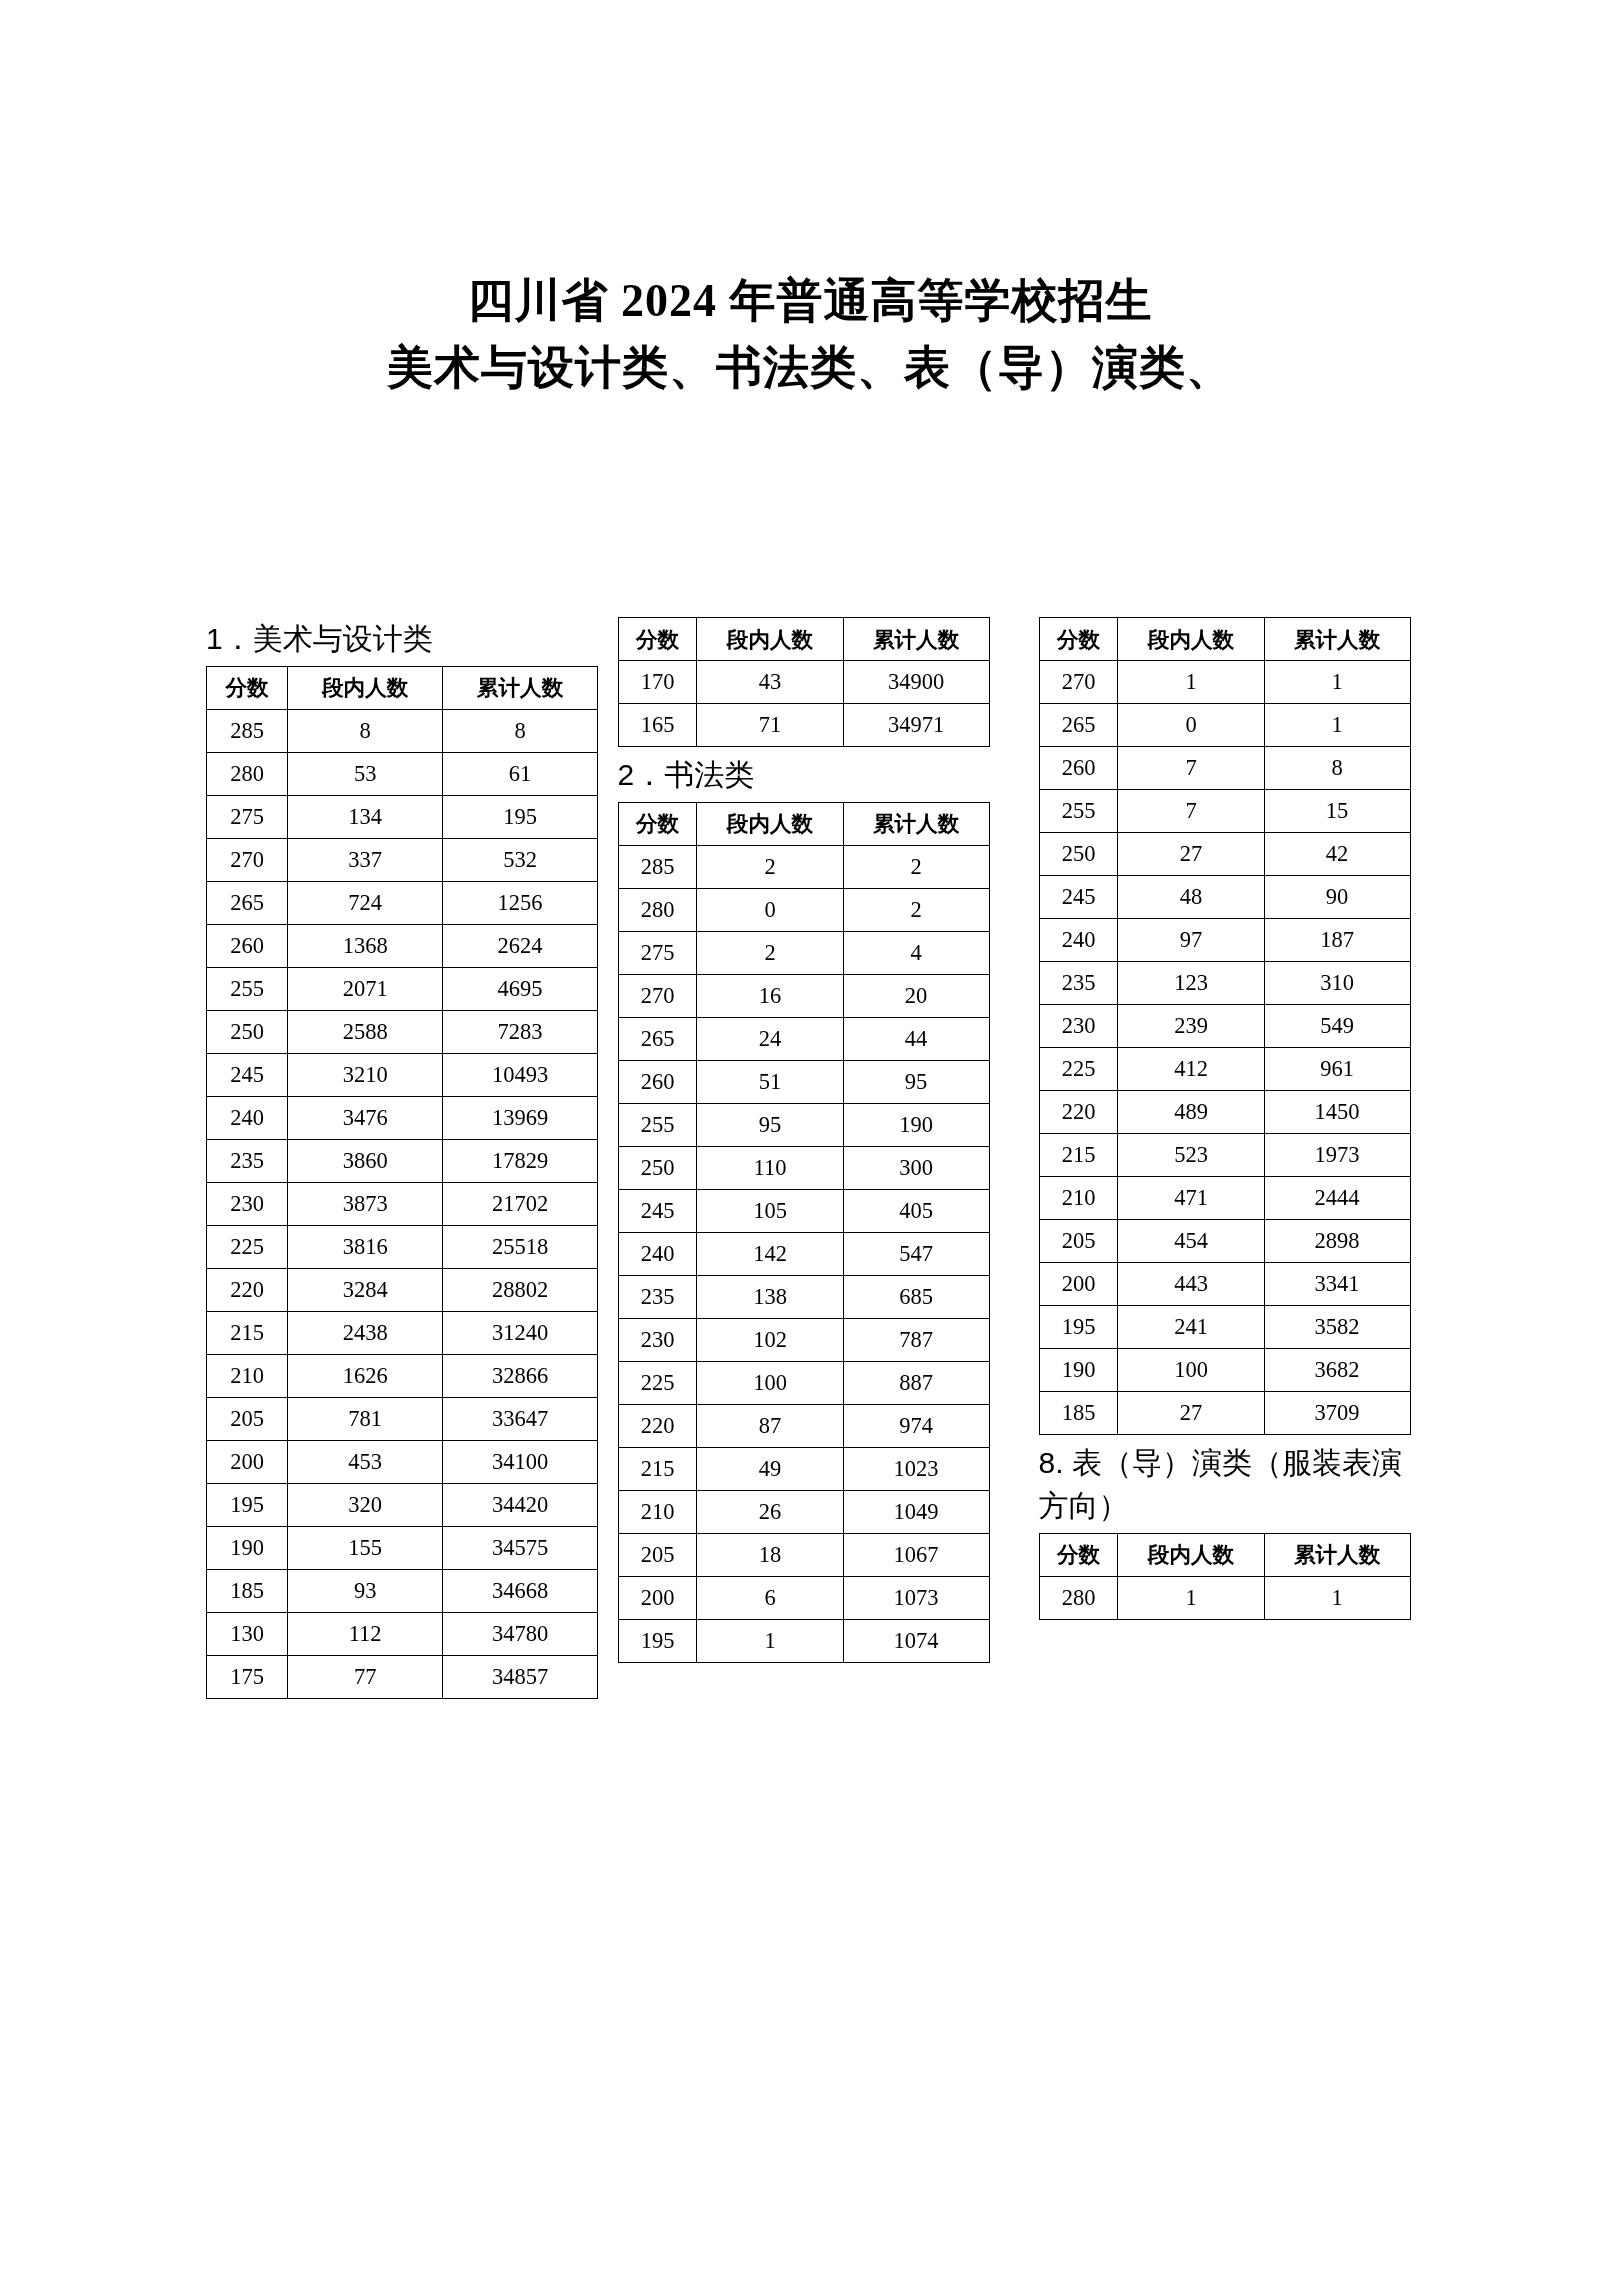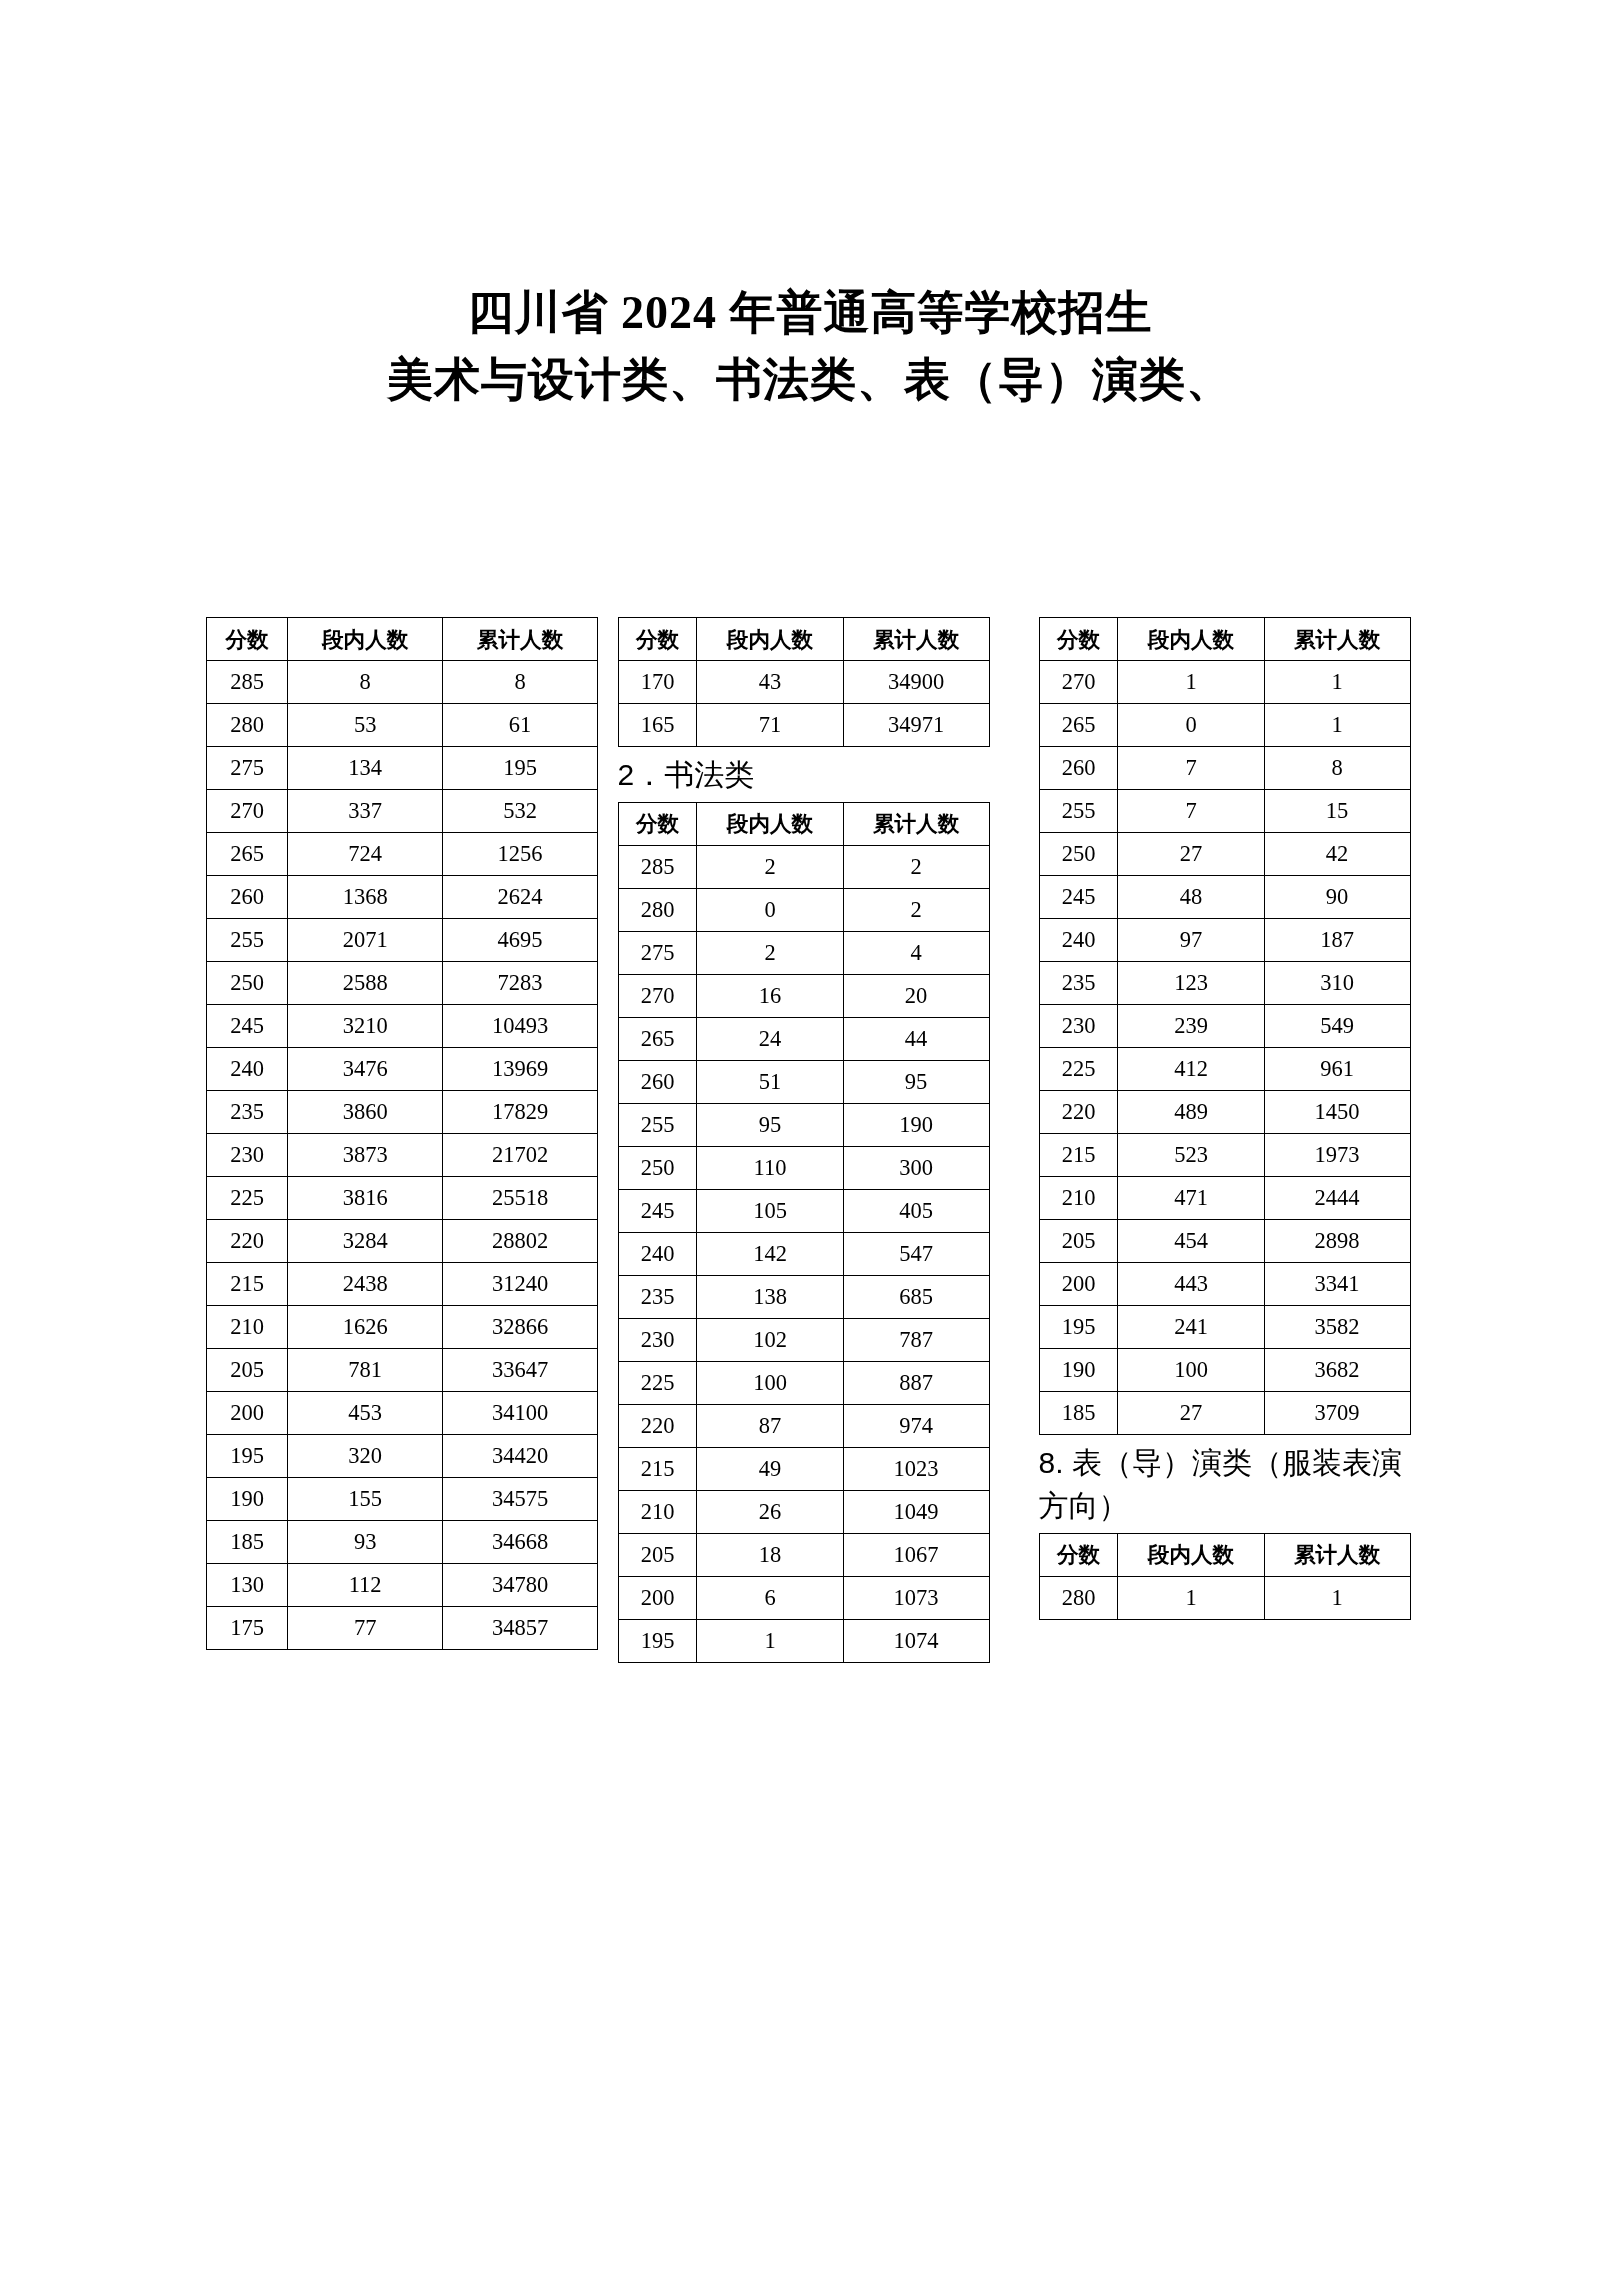--- a/index.html
+++ b/index.html
@@ -12,21 +12,21 @@
     height: 2293px;
     font-family: "Liberation Serif", "DejaVu Serif", serif;
     color: #000000;
     position: relative;
     overflow: hidden;
   }
   .page {
     width: 1620px;
     height: 2293px;
     box-sizing: border-box;
-    padding: 12px;
+    padding: 0;
     position: relative;
   }
 
   
   .title-block {
     padding-top: 267px;
     text-align: center;
   }
   .title-line {
     font-family: "Liberation Serif", "DejaVu Serif", serif;
@@ -100,20 +100,21 @@
 <div class="page">
 
   <div class="title-block">
     <div class="title-line">四川省 2024 年普通高等学校招生</div>
     <div class="title-line">美术与设计类、书法类、表（导）演类、</div>
   </div>
 
   <div class="columns">
 
     <div class="col col-1">
+      <div class="section-head">1．美术与设计类</div>
       <table class="stat t1">
         <colgroup>
             <col class="c-score">
             <col class="c-seg">
             <col class="c-cum">
           </colgroup>
         <thead>
           <tr>
             <th>分数</th>
             <th>段内人数</th>

